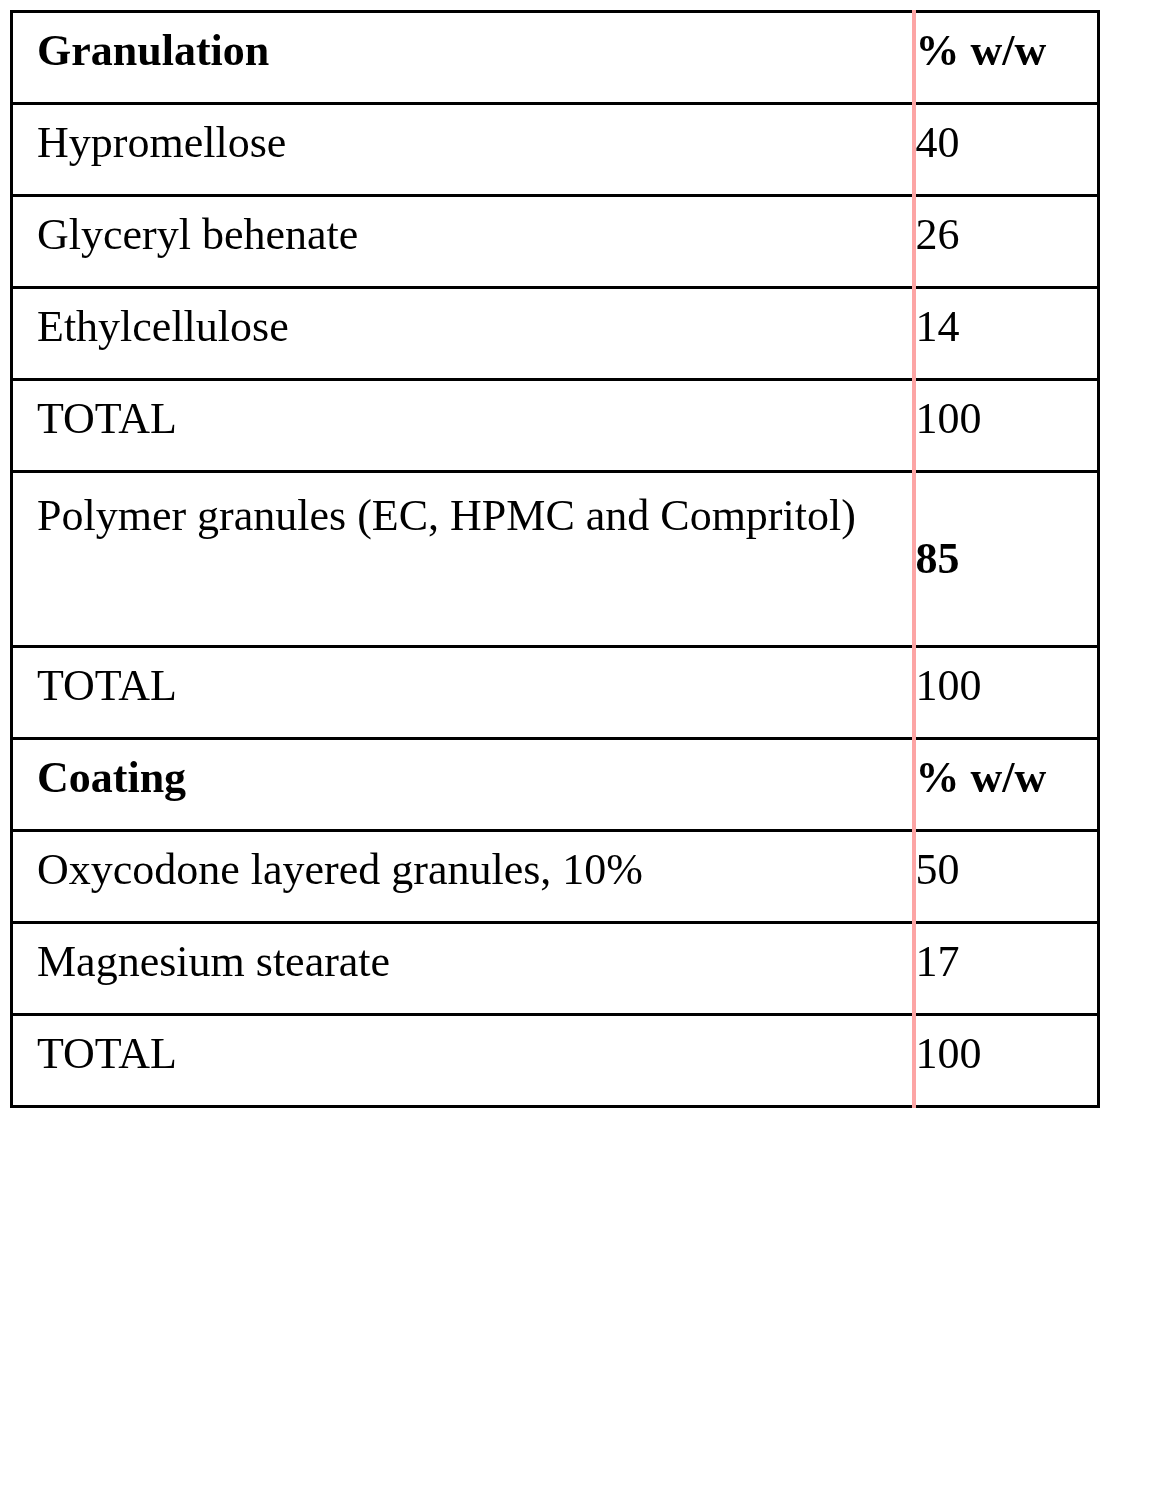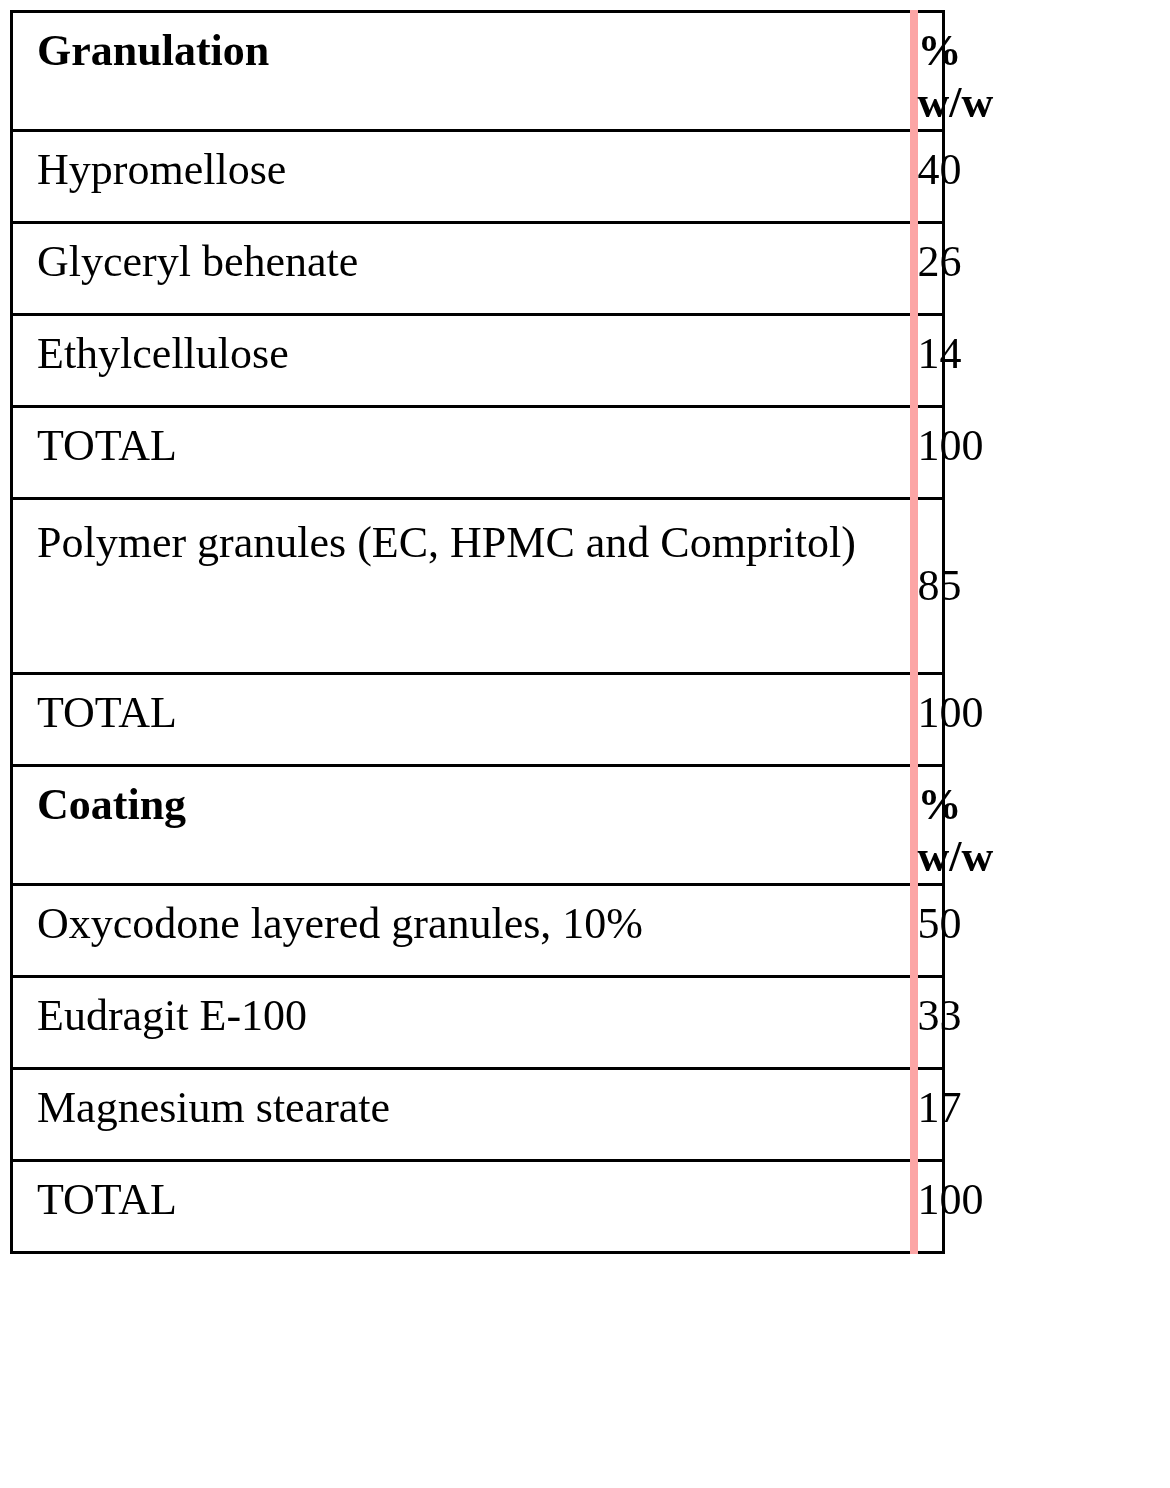--- a/index.html
+++ b/index.html
@@ -1,33 +1,33 @@
 <!DOCTYPE html>
 <html><head>
 <meta charset="utf-8">
 <style>
   html, body { margin: 0; padding: 0; background: #ffffff; }
   body { width: 1170px; height: 1488px; position: relative; overflow: hidden;
          font-family: "Liberation Serif", "DejaVu Serif", serif; color: #000; }
   table.formula {
     position: absolute; left: 10px; top: 10px;
-    width: 935px; border-collapse: collapse; table-layout: fixed;
+    width: 1090px; border-collapse: collapse; table-layout: fixed;
   }
   table.formula td {
     border-top: 3px solid #000; border-bottom: 3px solid #000;
     border-left: 3px solid #000; border-right: 3px solid #000;
     font-size: 44px; line-height: 52px; vertical-align: top;
     padding: 12px 24px 0 24px; box-sizing: border-box;
   }
   table.formula td.col-name { width: 902px; }
-  table.formula td.col-val { text-align: center; border-left: 8px solid #fca5a5; padding-left: 0; padding-right: 16px; }
+  table.formula td.col-val { text-align: left; border-left: 4px solid #fca5a5; padding-left: 0; padding-right: 16px; }
   tr.row { height: 92px; }
   tr.row.tall { height: 175px; }
   tr.row.tall td.col-name { line-height: 86px; padding-top: 0; }
-  tr.row.tall td.col-val { vertical-align: middle; padding-top: 0; }
+  tr.row.tall td.col-val { vertical-align: middle; padding-top: 0; font-weight: bold; }
   tr.header td { font-weight: bold; }
 </style>
 </head>
 <body>
 
 <table class="formula">
   <tbody>
 
     <tr class="row header">
       <td class="col-name">Granulation</td>
@@ -61,24 +61,20 @@
 
     <tr class="row header">
       <td class="col-name">Coating</td>
       <td class="col-val">% w/w</td>
     </tr>
     <tr class="row">
       <td class="col-name">Oxycodone layered granules, 10%</td>
       <td class="col-val">50</td>
     </tr>
     <tr class="row">
-      <td class="col-name">Eudragit E-100</td>
-      <td class="col-val">33</td>
-    </tr>
-    <tr class="row">
       <td class="col-name">Magnesium stearate</td>
       <td class="col-val">17</td>
     </tr>
     <tr class="row">
       <td class="col-name">TOTAL</td>
       <td class="col-val">100</td>
     </tr>
   </tbody>
 </table>
 

